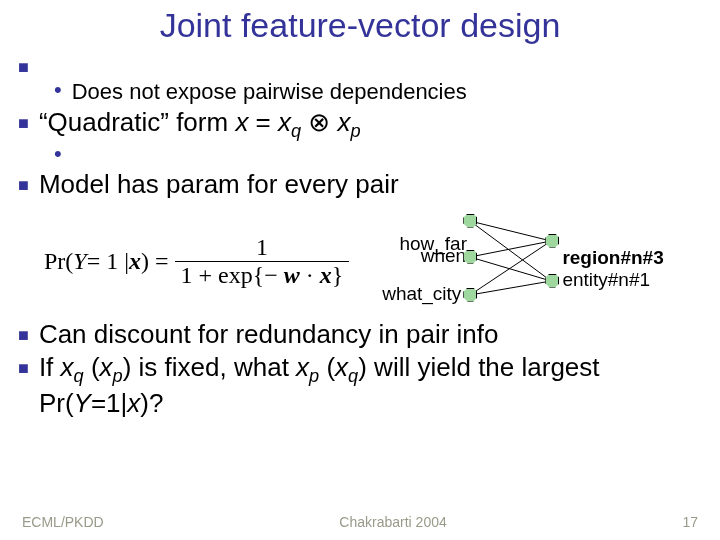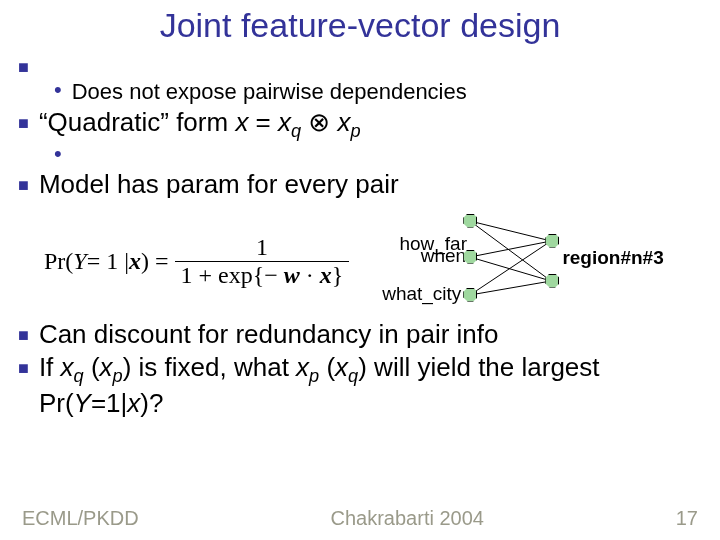--- a/index.html
+++ b/index.html
@@ -14,21 +14,21 @@
   .sub { font-size: 0.7em; vertical-align: sub; font-style: italic; }
   .formula-row { display: flex; align-items: center; margin-top: 6px; }
   .formula { font-family: 'Times New Roman', serif; font-size: 24px; display: inline-flex; align-items: center; margin-left: 26px; }
   .frac { display: inline-flex; flex-direction: column; align-items: center; margin-left: 6px; }
   .frac .num { padding: 0 6px; }
   .frac .bar { width: 100%; border-top: 1px solid #000; }
   .frac .den { padding: 0 6px; }
   .net { position: relative; width: 290px; height: 110px; margin-left: 18px; }
   .net-label { position: absolute; font-size: 19px; font-family: Arial; }
   .oct { width: 14px; height: 14px; background: #9fd89f; border: 1px solid #000; position: absolute; clip-path: polygon(30% 0,70% 0,100% 30%,100% 70%,70% 100%,30% 100%,0 70%,0 30%); }
-  .footer { position: absolute; bottom: 10px; left: 0; right: 0; display: flex; justify-content: space-between; padding: 0 22px; font-size: 20px; color: #9a9a8a; }
+  .footer { position: absolute; bottom: 10px; left: 0; right: 0; display: flex; justify-content: space-between; padding: 0 22px; font-size: 14px; color: #9a9a8a; }
   svg.lines { position: absolute; left: 0; top: 0; }
 </style>
 </head>
 <body>
 
 <div class="title">Joint feature-vector design</div>
 
 <div class="content">
 
   <div class="l1">
@@ -76,20 +76,21 @@
         <line x1="103" y1="14" x2="184" y2="74" stroke="#000"></line>
         <line x1="103" y1="50" x2="184" y2="34" stroke="#000"></line>
         <line x1="103" y1="50" x2="184" y2="74" stroke="#000"></line>
         <line x1="103" y1="88" x2="184" y2="34" stroke="#000"></line>
         <line x1="103" y1="88" x2="184" y2="74" stroke="#000"></line>
       </svg>
       <span class="net-label" style="left:32px; top:2px; width:76px;margin-top:24px;">how_far</span>
       <span class="net-label" style="left:42px; top:38px; text-align:center; width:52px;margin-left:8px;">when</span>
       <span class="net-label" style="left:4px; top:76px; text-align:right; width:90px;">what_city</span>
       <span class="net-label" style="left:195px; top:40px;font-weight:bold;">region#n#3</span>
+      <span class="net-label" style="left:195px; top:62px;">entity#n#1</span>
       <div class="oct" style="left:96px; top:7px;"></div>
       <div class="oct" style="left:96px; top:43px;"></div>
       <div class="oct" style="left:96px; top:81px;"></div>
       <div class="oct" style="left:178px; top:27px;"></div>
       <div class="oct" style="left:178px; top:67px;"></div>
     </div>
   </div>
 
   <div class="l1">
     <span class="sq">■</span>

